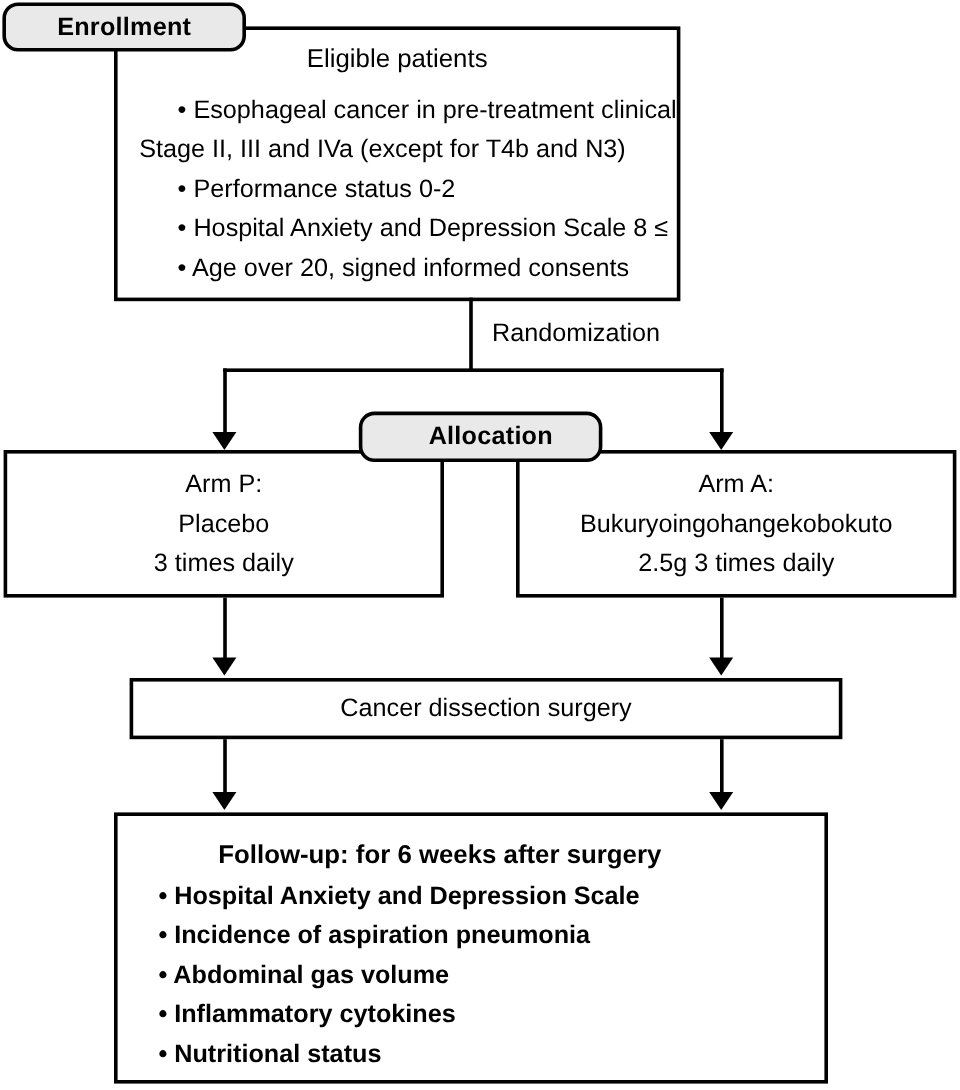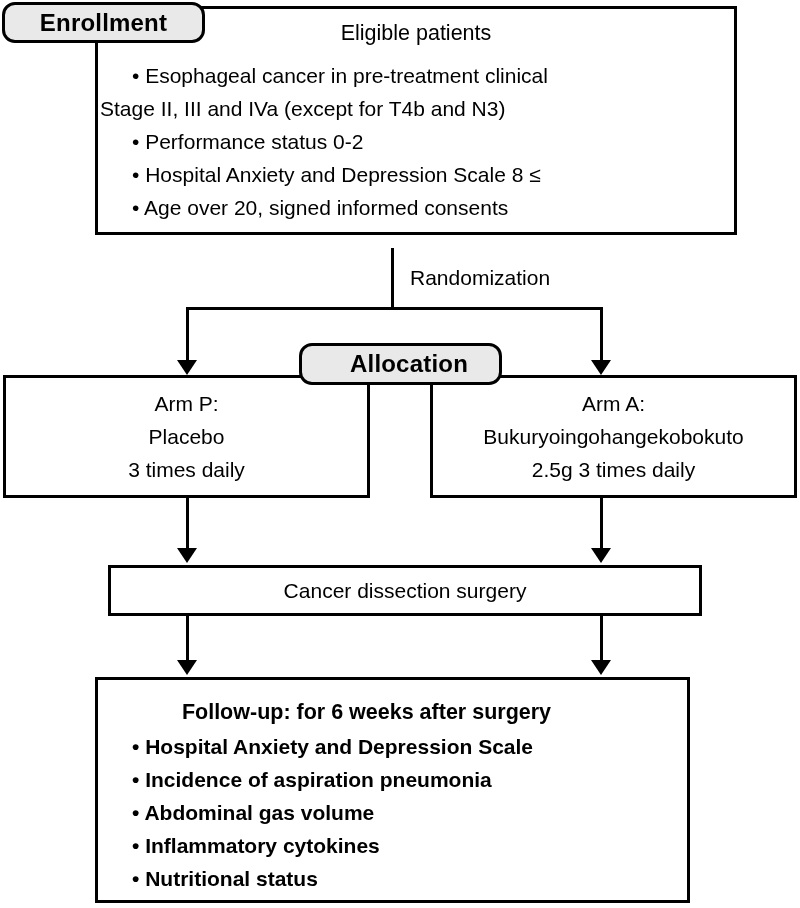--- a/index.html
+++ b/index.html
@@ -9,44 +9,44 @@
     color:#000;overflow:hidden;
   }
   .box{
     position:absolute;background:#ffffff;border:3px solid #000;
     box-sizing:border-box;
   }
   .pill{
     position:absolute;background:#e9e9e9;border:3px solid #000;
     border-radius:13px;box-sizing:border-box;z-index:6;
     display:flex;align-items:center;justify-content:center;
-    font-weight:bold;font-size:24px;letter-spacing:.2px;
+    font-weight:bold;font-size:21px;letter-spacing:.2px;
   }
   .vline{position:absolute;width:3px;background:#000;}
   .hline{position:absolute;height:3px;background:#000;}
   .arr{
     position:absolute;width:0;height:0;
     border-left:10.5px solid transparent;border-right:10.5px solid transparent;
     border-top:15px solid #000;
   }
   .txt{font-size:21px;line-height:33px;}
   .ctr{text-align:center;}
   .ln{padding-left:2px;white-space:nowrap;}
   .ln.bul{padding-left:34px;}
   .floatlabel{position:absolute;font-size:21px;line-height:24px;white-space:nowrap;}
   .boxtitle{font-size:21.5px;line-height:30px;}
 </style>
 </head>
 <body>
 
 <div id="canvas">
 
-  <div class="box" style="left:95px;top:6px;width:642px;height:229px;">
+  <div class="box" style="left:95px;top:22px;width:472px;height:229px;">
     <div class="boxtitle ctr" style="margin-top:9px;">Eligible patients</div>
-    <div style="margin-top:11px;">
+    <div style="margin-top:11px;padding-left:16px;">
       <div class="txt ln bul">• Esophageal cancer in pre-treatment clinical</div>
       <div class="txt ln">Stage II, III and IVa (except for T4b and N3)</div>
       <div class="txt ln bul">• Performance status 0-2</div>
       <div class="txt ln bul">• Hospital Anxiety and Depression Scale 8 ≤</div>
       <div class="txt ln bul">• Age over 20, signed informed consents</div>
     </div>
   </div>
 
   <div class="pill" style="left:2px;top:2px;width:203px;height:41px;">Enrollment</div>
 

